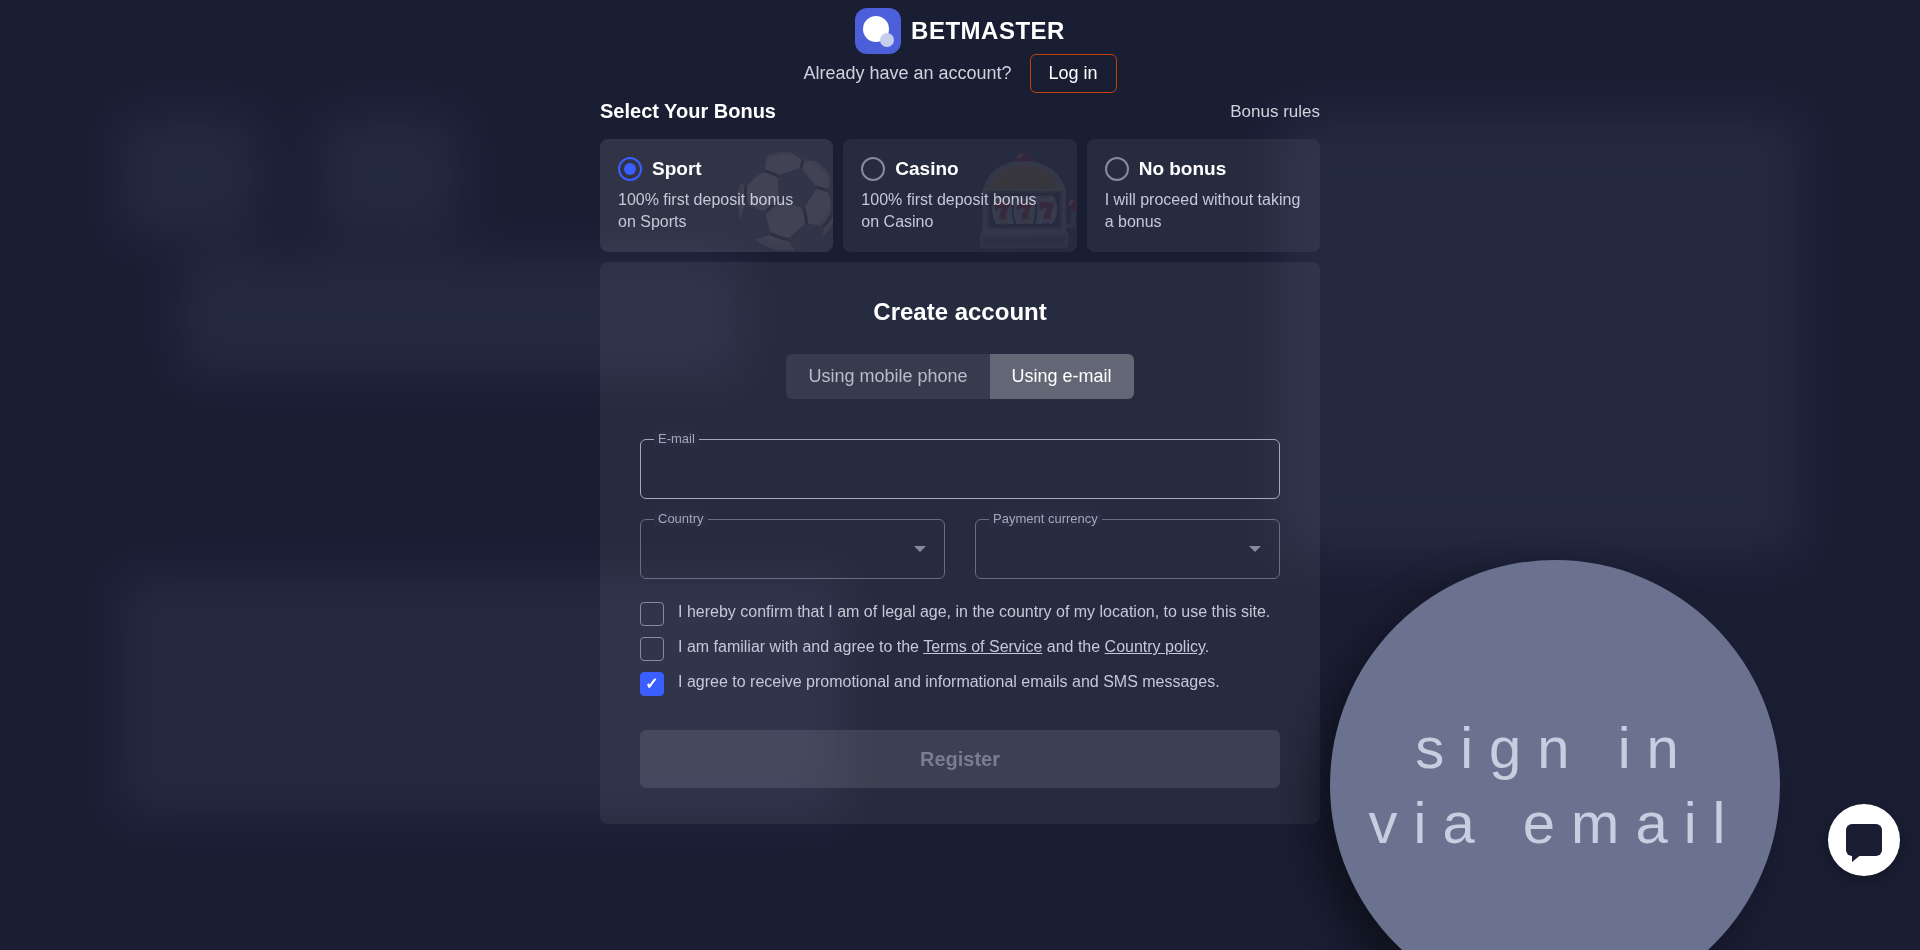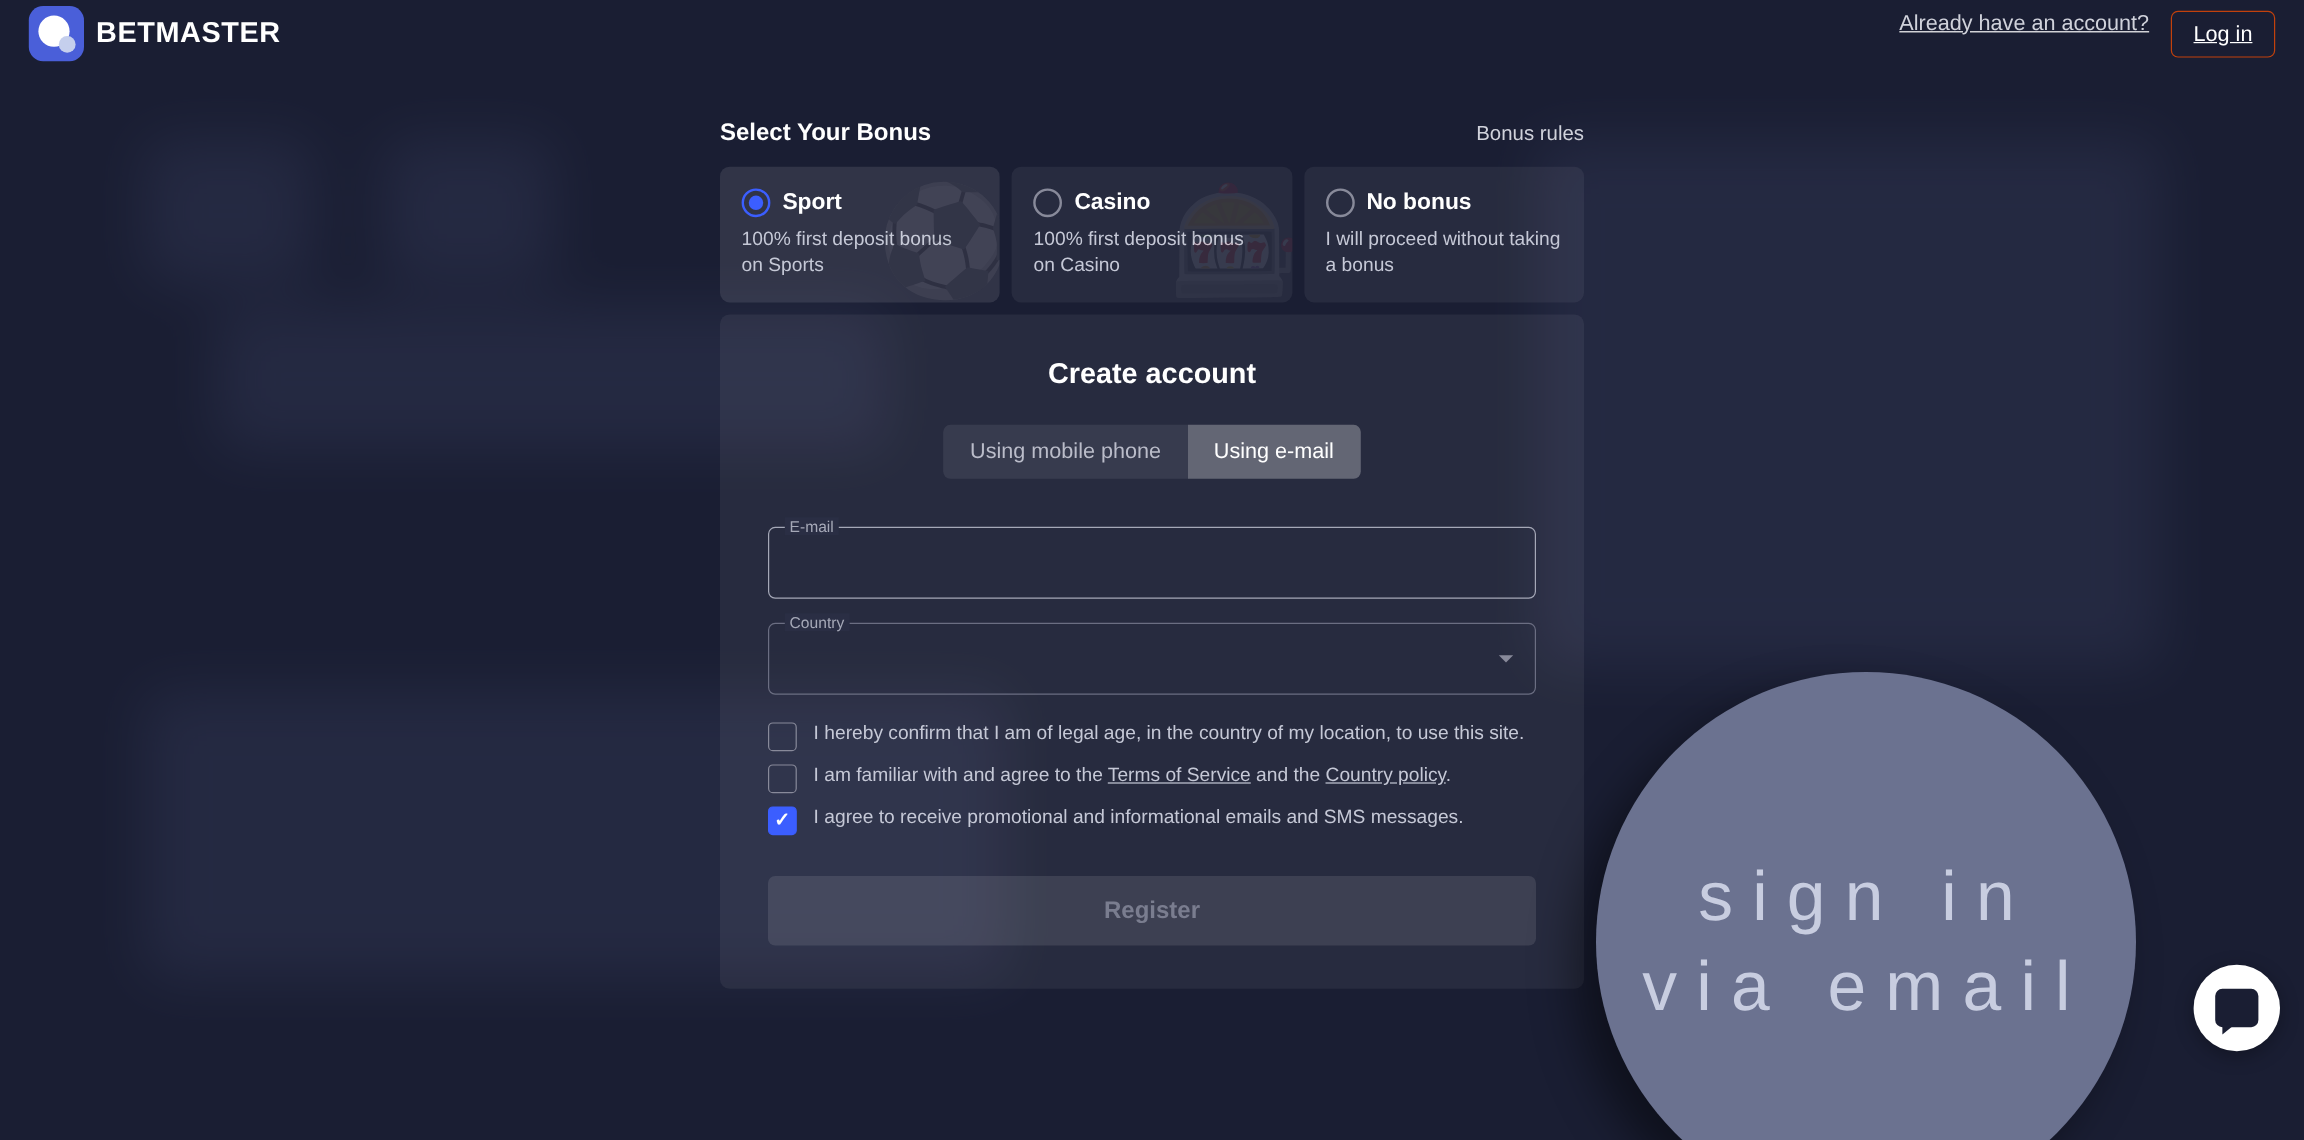--- a/index.html
+++ b/index.html
@@ -15,20 +15,21 @@
   overflow: hidden;
   position: relative;
   color: #fff;
 }
 .header {
   display: flex;
   align-items: center;
   justify-content: space-between;
   padding: 8px 24px;
   height: 56px;
+  flex-direction: column;
 }
 .logo-section {
   display: flex;
   align-items: center;
   gap: 10px;
 }
 .logo-icon {
   width: 46px;
   height: 46px;
   background: #4a5fd9;
@@ -59,23 +60,22 @@
   right: 7px;
 }
 .logo-text {
   font-size: 24px;
   font-weight: 800;
   letter-spacing: 0.5px;
   color: #fff;
 }
 .header-right {
   display: flex;
-  align-items: flex-start;
+  align-items: center;
   gap: 18px;
-  text-decoration: underline;
 }
 .have-account {
   color: #d0d2db;
   font-size: 18px;
 }
 .login-btn {
   background: transparent;
   border: 1px solid #c2410c;
   color: #fff;
   padding: 8px 18px;
@@ -442,20 +442,26 @@
       </div>
     </div>
 
     <div class="form-row">
       <div class="form-field">
         <span class="field-label">Country</span>
         <div class="field-select">
           <div class="select-arrow"></div>
         </div>
       </div>
+      <div class="form-field">
+        <span class="field-label">Payment currency</span>
+        <div class="field-select">
+          <div class="select-arrow"></div>
+        </div>
+      </div>
     </div>
 
     <div class="checkboxes">
       <div class="checkbox-row">
         <div class="checkbox"></div>
         <span>I hereby confirm that I am of legal age, in the country of my location, to use this site.</span>
       </div>
       <div class="checkbox-row">
         <div class="checkbox"></div>
         <span>

